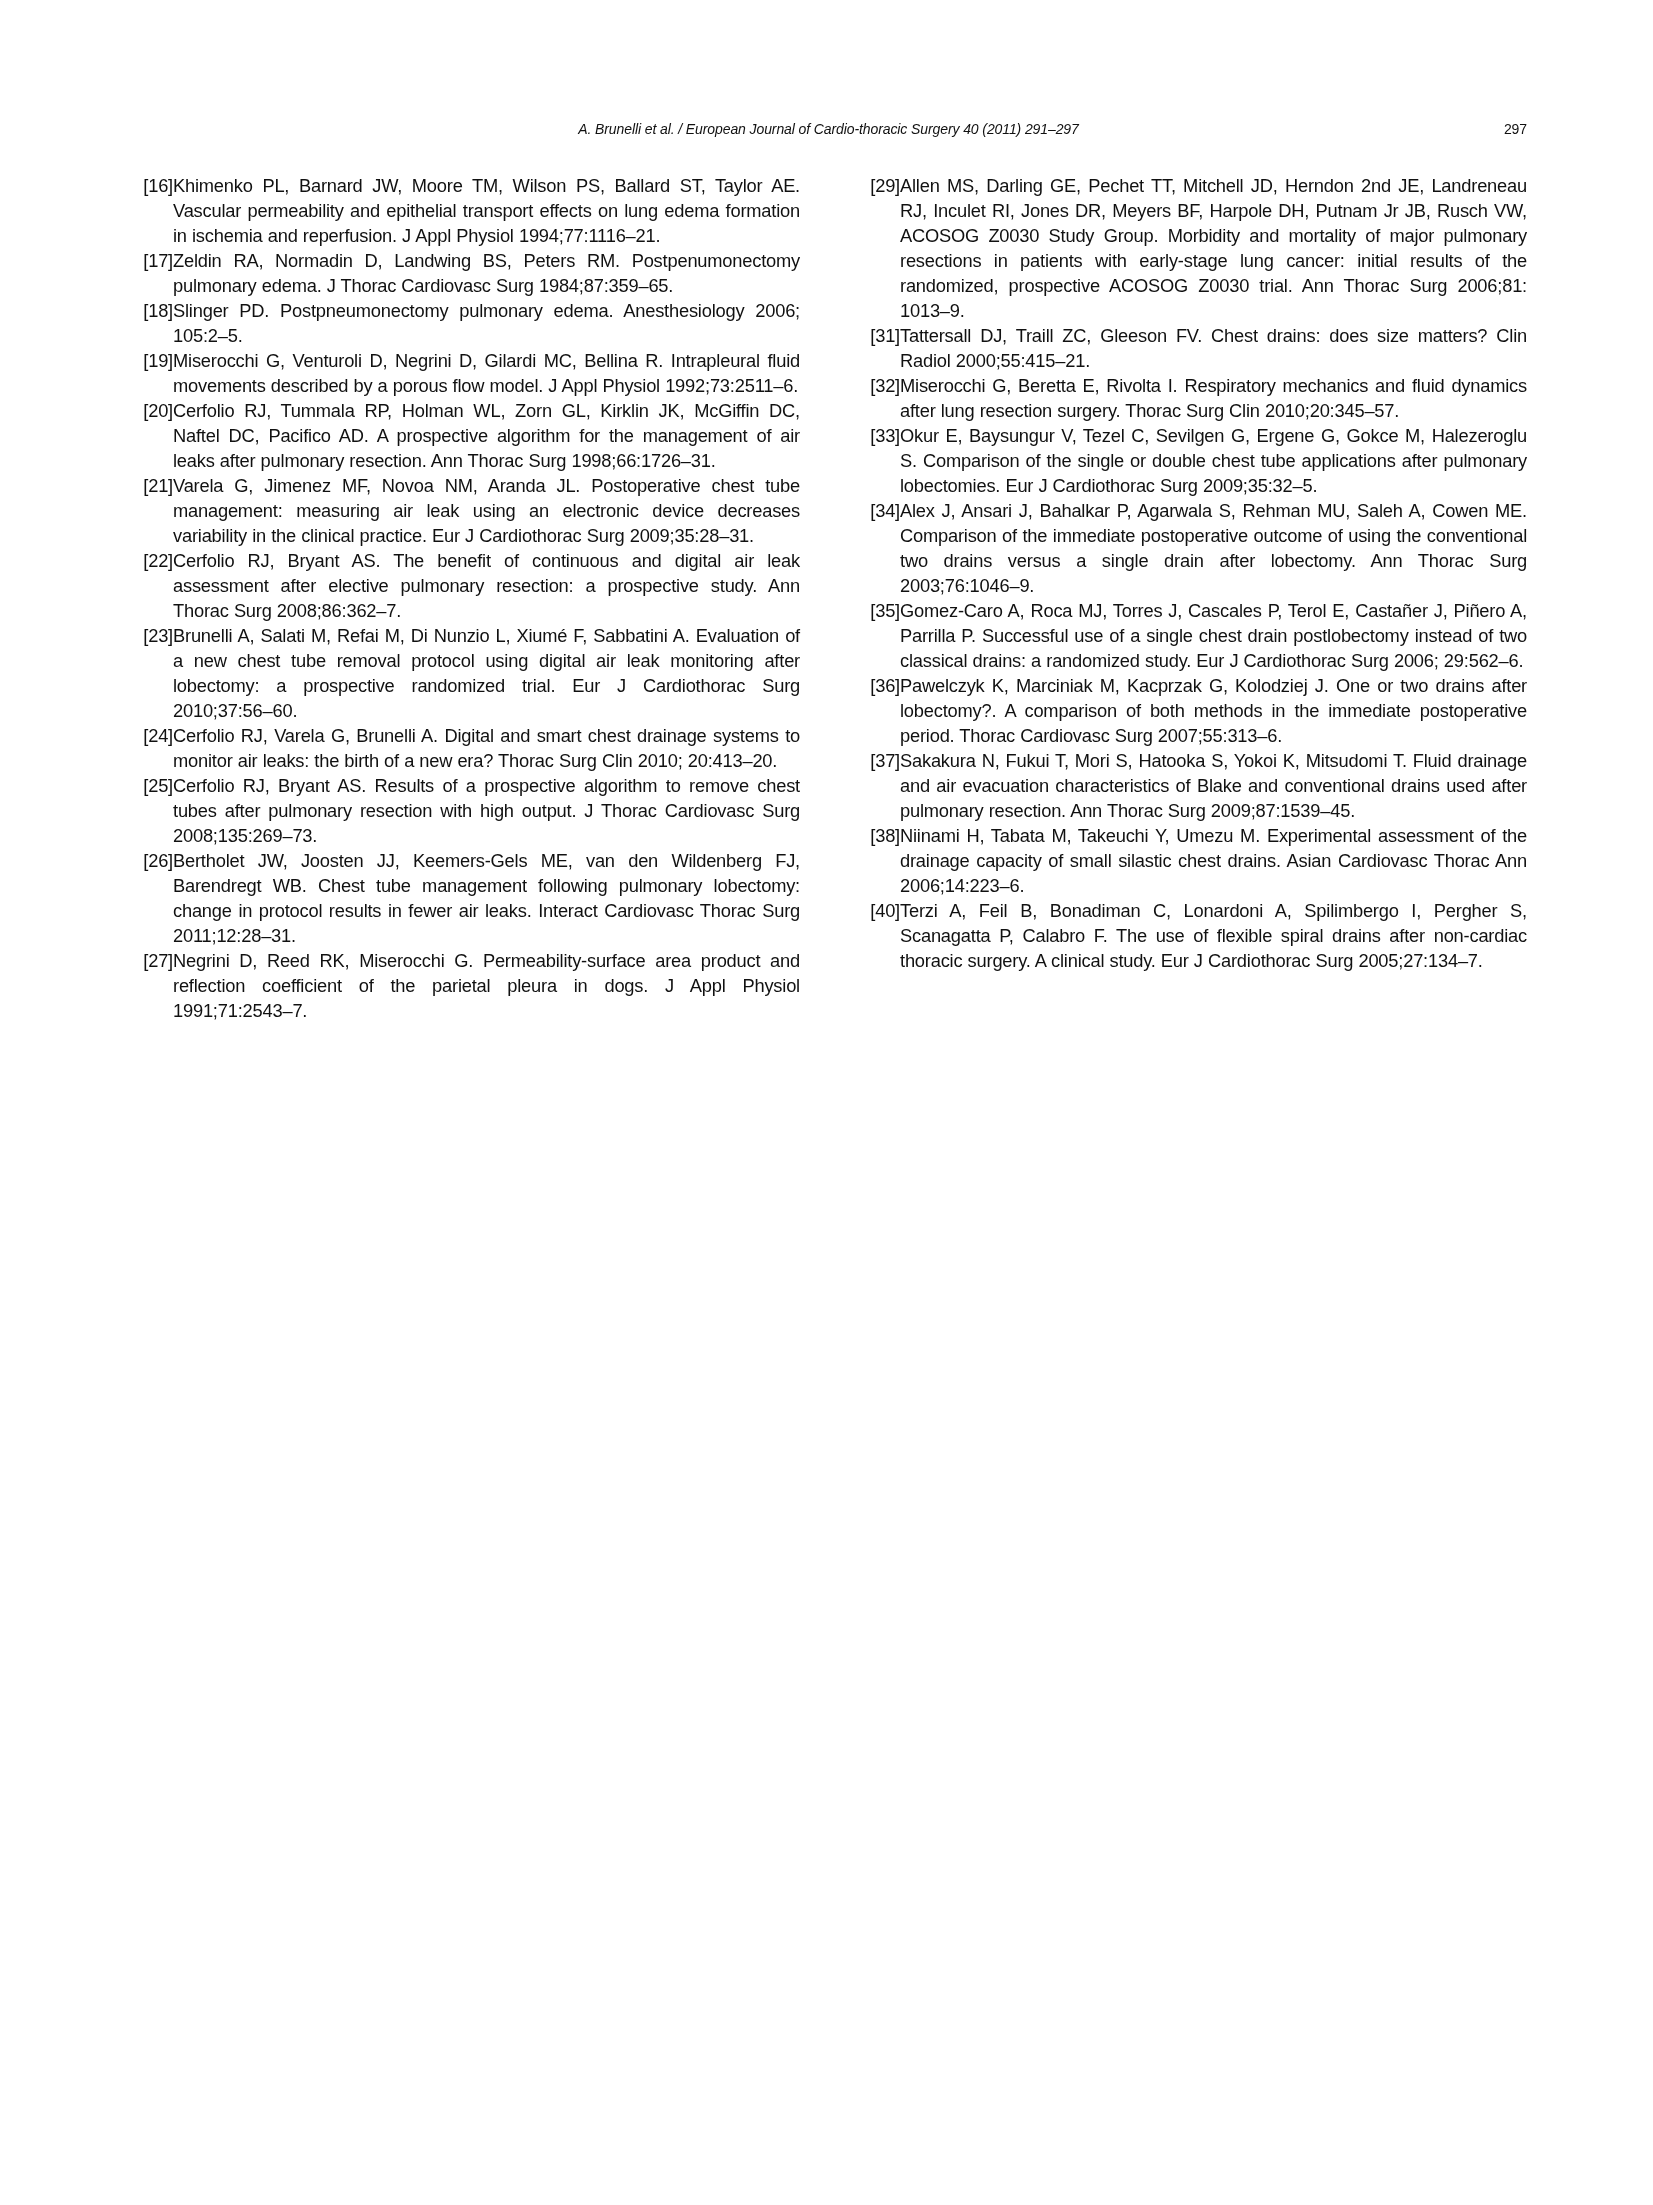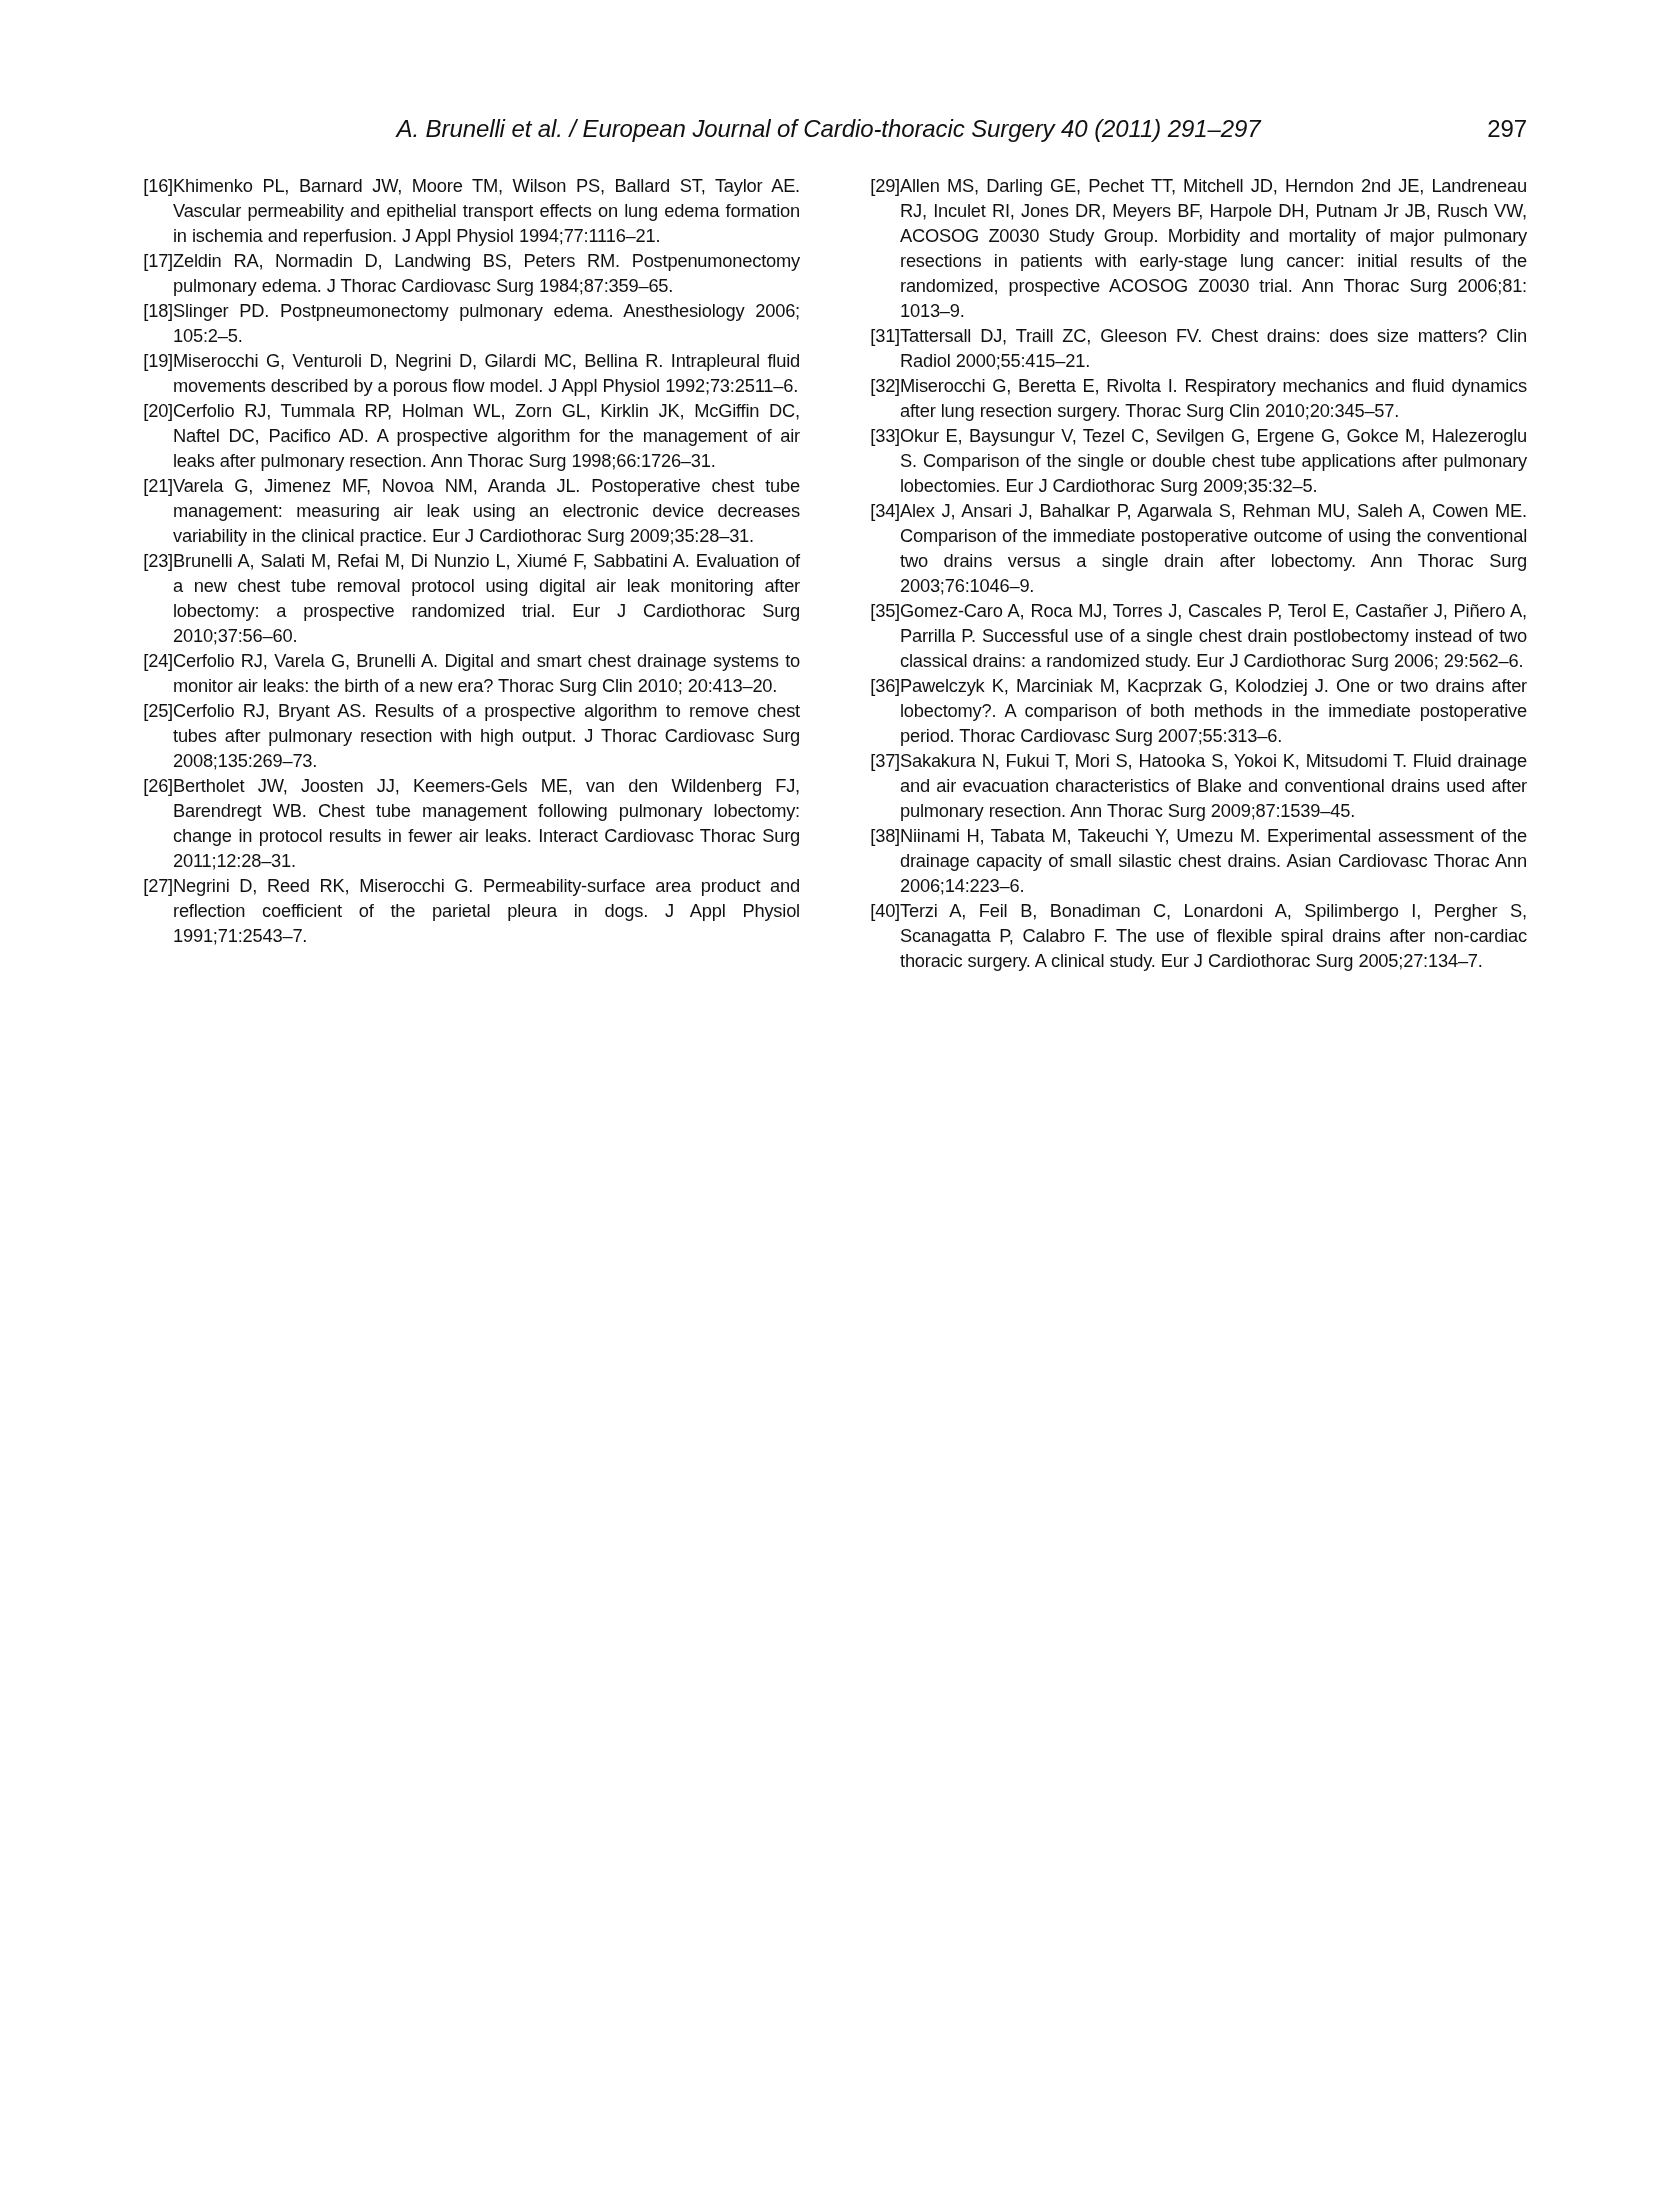--- a/index.html
+++ b/index.html
@@ -15,21 +15,21 @@
     color: #111111;
     font-family: "Liberation Sans", "DejaVu Sans", sans-serif;
     overflow: hidden;
   }
   .running-head {
     position: absolute;
     top: 117px;
     left: 130px;
     width: 1397px;
     height: 27px;
-    font-size: 24px;
+    font-size: 14px;
     line-height: 24px;
   }
   .running-title {
     text-align: center;
     font-style: italic;
     letter-spacing: -0.1px;
   }
   .page-number {
     position: absolute;
     top: 0;
@@ -83,20 +83,21 @@
         <div class="ref"><span class="ref-label">[17]</span><span class="ref-text">Zeldin RA, Normadin D, Landwing BS, Peters RM. Postpenumonectomy pulmonary edema. J Thorac Cardiovasc Surg 1984;87:359–65.</span></div>
 
         <div class="ref"><span class="ref-label">[18]</span><span class="ref-text">Slinger PD. Postpneumonectomy pulmonary edema. Anesthesiology 2006; 105:2–5.</span></div>
 
         <div class="ref"><span class="ref-label">[19]</span><span class="ref-text">Miserocchi G, Venturoli D, Negrini D, Gilardi MC, Bellina R. Intrapleural fluid movements described by a porous flow model. J Appl Physiol 1992;73:2511–6.</span></div>
 
         <div class="ref"><span class="ref-label">[20]</span><span class="ref-text">Cerfolio RJ, Tummala RP, Holman WL, Zorn GL, Kirklin JK, McGiffin DC, Naftel DC, Pacifico AD. A prospective algorithm for the management of air leaks after pulmonary resection. Ann Thorac Surg 1998;66:1726–31.</span></div>
 
         <div class="ref"><span class="ref-label">[21]</span><span class="ref-text">Varela G, Jimenez MF, Novoa NM, Aranda JL. Postoperative chest tube management: measuring air leak using an electronic device decreases variability in the clinical practice. Eur J Cardiothorac Surg 2009;35:28–31.</span></div>
 
+        <div class="ref"><span class="ref-label">[22]</span><span class="ref-text">Cerfolio RJ, Bryant AS. The benefit of continuous and digital air leak assessment after elective pulmonary resection: a prospective study. Ann Thorac Surg 2008;86:362–7.</span></div>
 
         <div class="ref"><span class="ref-label">[23]</span><span class="ref-text">Brunelli A, Salati M, Refai M, Di Nunzio L, Xiumé F, Sabbatini A. Evaluation of a new chest tube removal protocol using digital air leak monitoring after lobectomy: a prospective randomized trial. Eur J Cardiothorac Surg 2010;37:56–60.</span></div>
 
         <div class="ref"><span class="ref-label">[24]</span><span class="ref-text">Cerfolio RJ, Varela G, Brunelli A. Digital and smart chest drainage systems to monitor air leaks: the birth of a new era? Thorac Surg Clin 2010; 20:413–20.</span></div>
 
         <div class="ref"><span class="ref-label">[25]</span><span class="ref-text">Cerfolio RJ, Bryant AS. Results of a prospective algorithm to remove chest tubes after pulmonary resection with high output. J Thorac Cardiovasc Surg 2008;135:269–73.</span></div>
 
         <div class="ref"><span class="ref-label">[26]</span><span class="ref-text">Bertholet JW, Joosten JJ, Keemers-Gels ME, van den Wildenberg FJ, Barendregt WB. Chest tube management following pulmonary lobectomy: change in protocol results in fewer air leaks. Interact Cardiovasc Thorac Surg 2011;12:28–31.</span></div>
 
         <div class="ref"><span class="ref-label">[27]</span><span class="ref-text">Negrini D, Reed RK, Miserocchi G. Permeability-surface area product and reflection coefficient of the parietal pleura in dogs. J Appl Physiol 1991;71:2543–7.</span></div>

